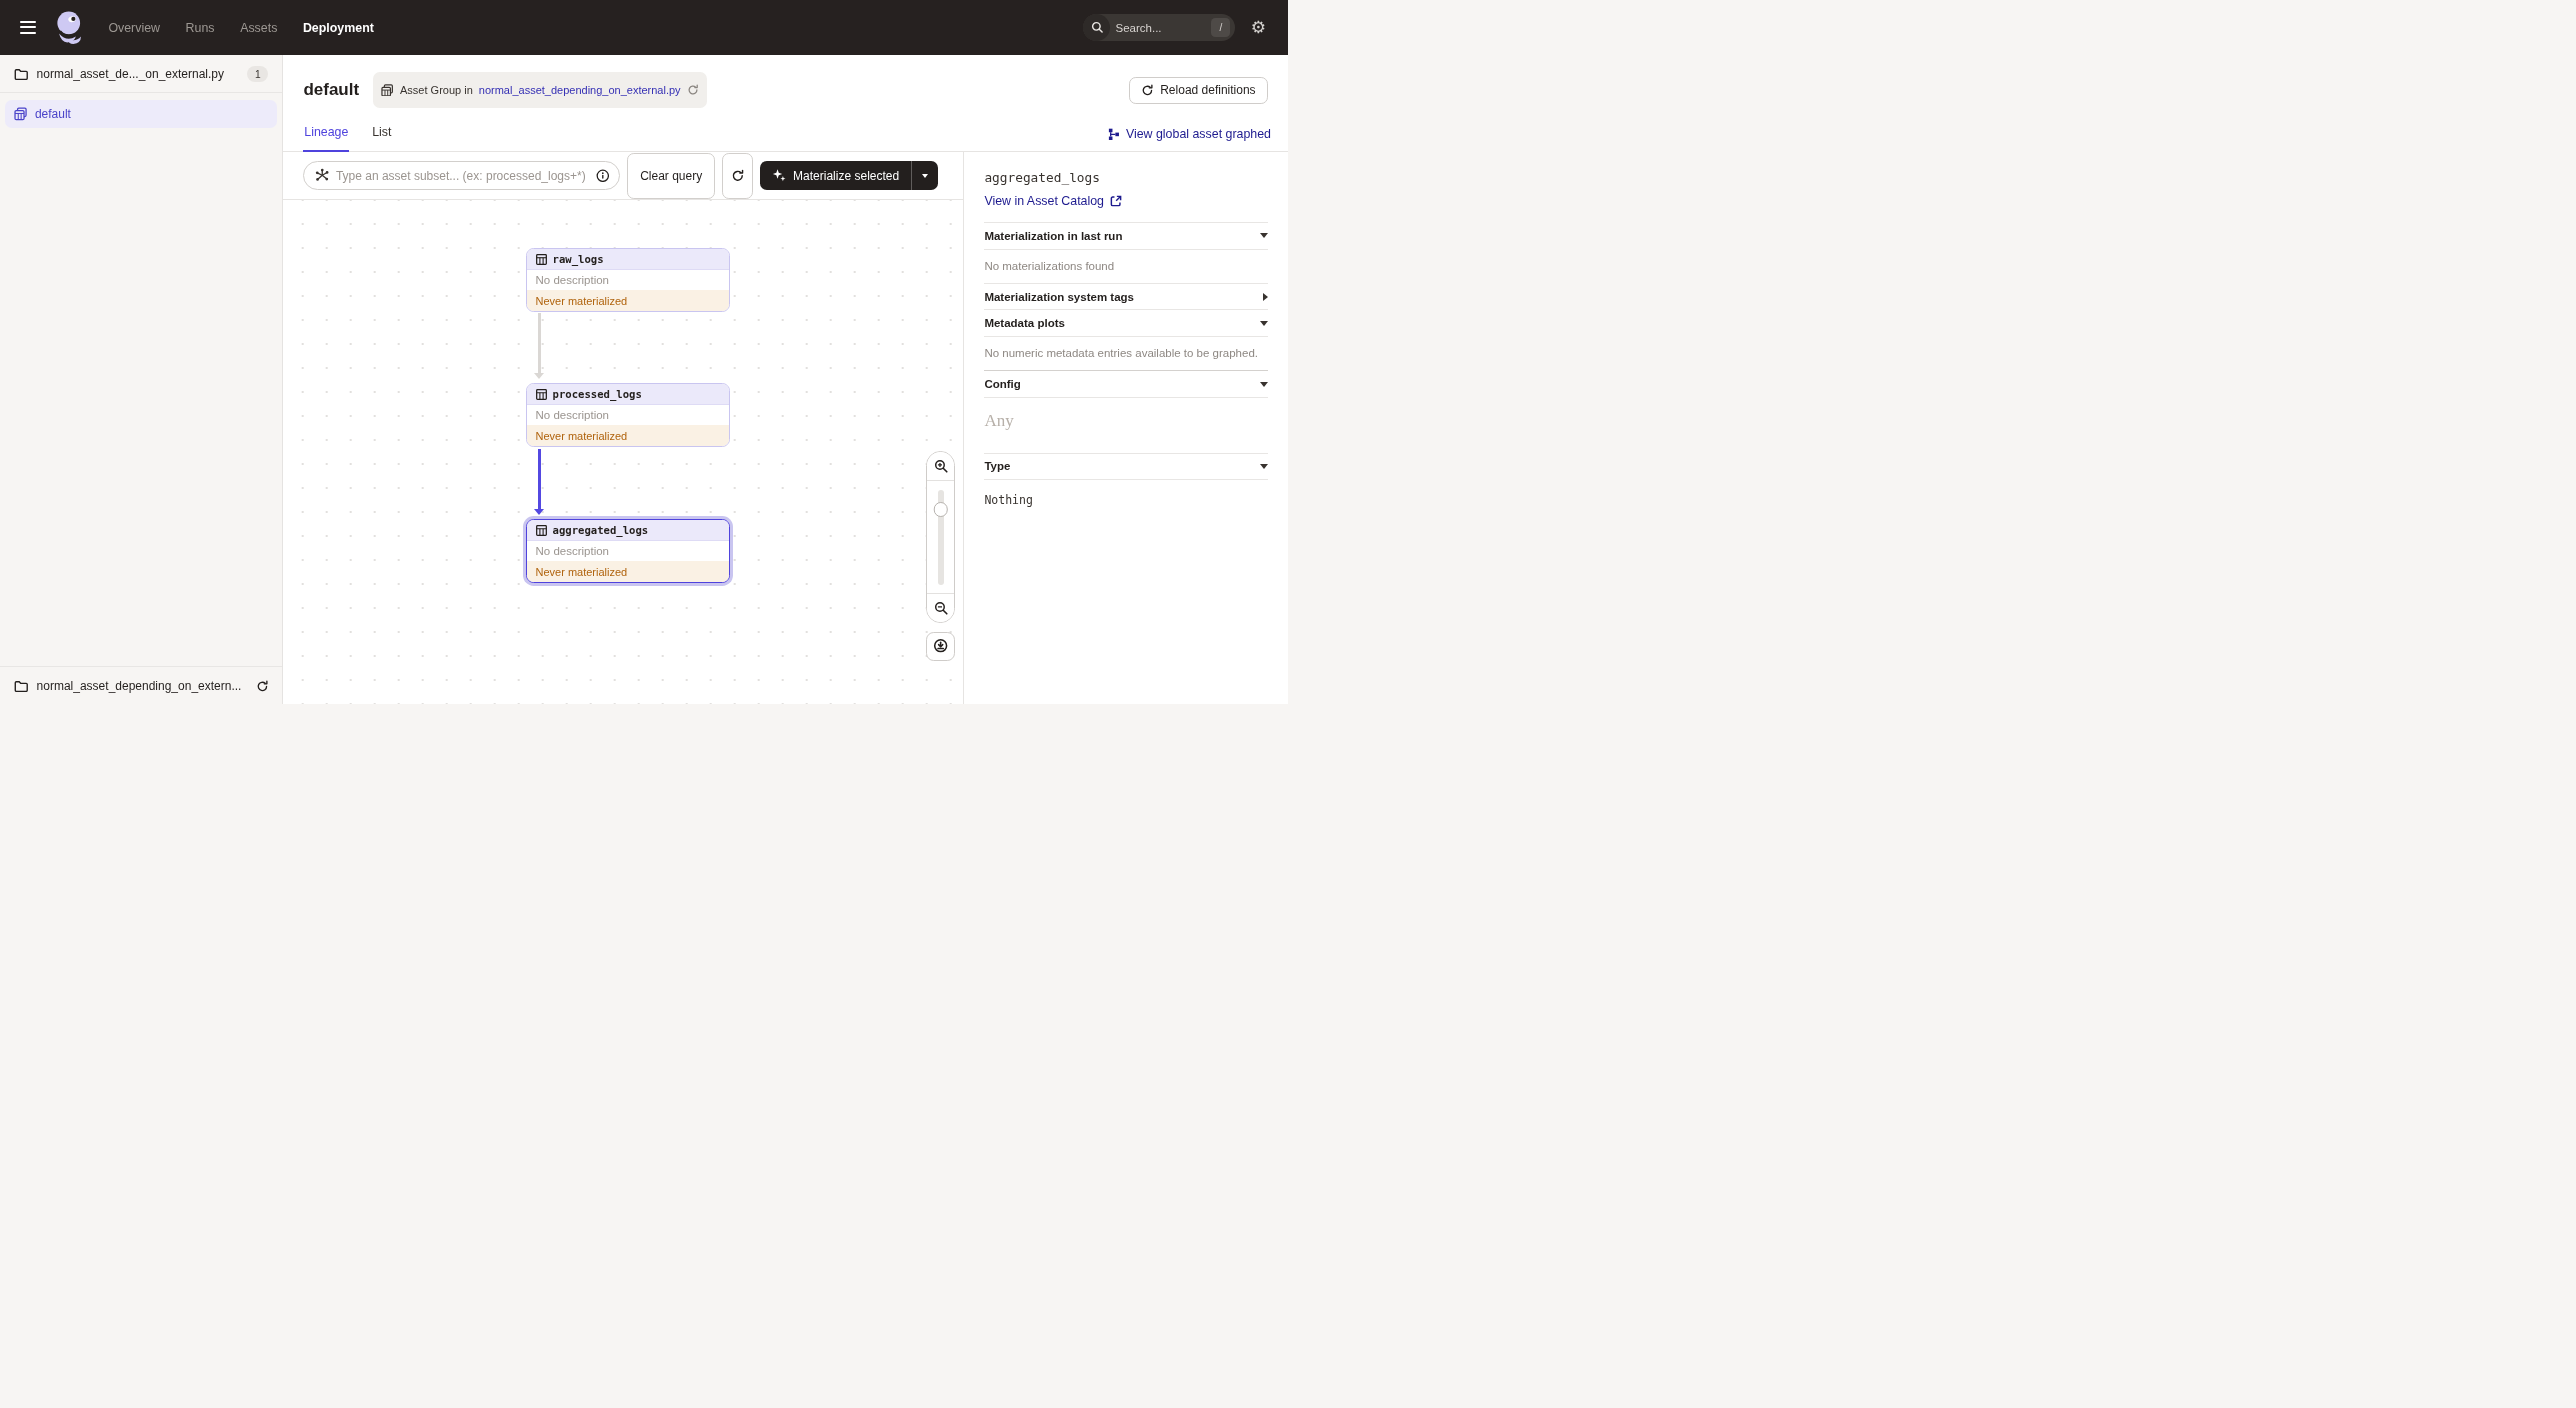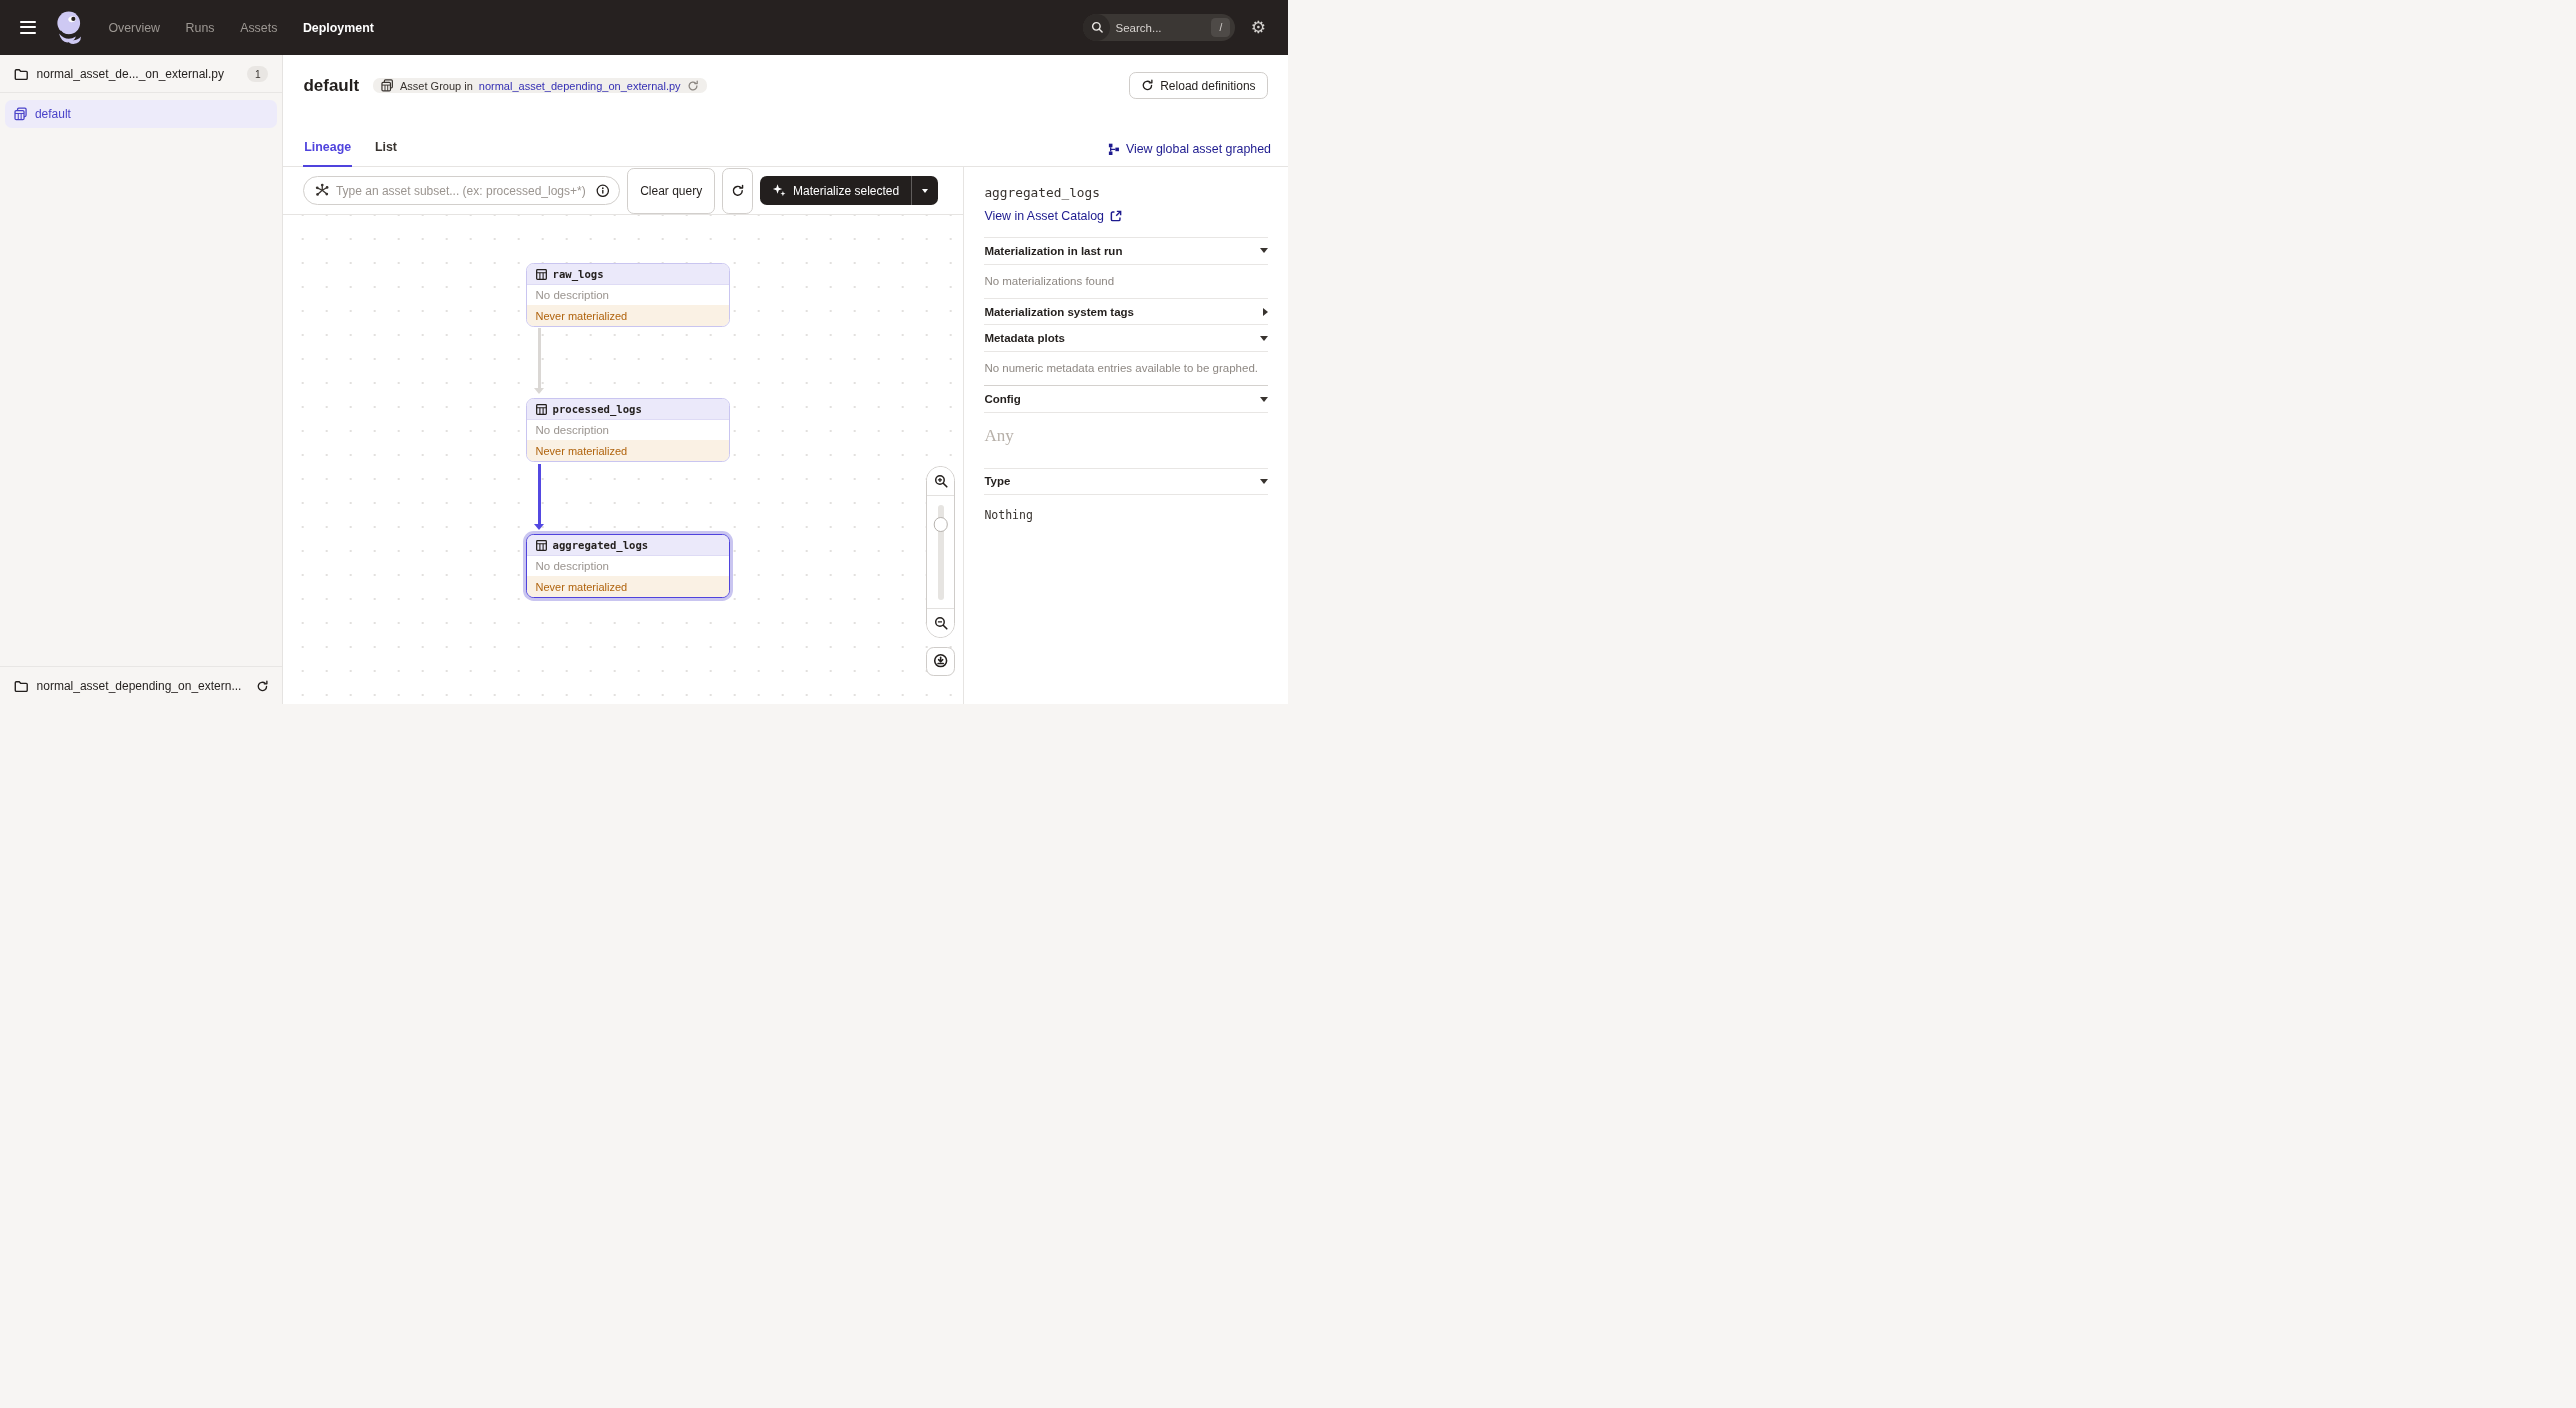--- a/index.html
+++ b/index.html
@@ -29,26 +29,26 @@
   .repo-label { font-size:12px; font-weight:500; color:#231F1D; flex:1; white-space:nowrap; overflow:hidden; }
   .badge { background:#E9E6E3; color:#38332F; font-size:10.2px; border-radius:8.5px; padding:2.6px 7.7px; }
   .group-row { margin:6.8px 5.1px; padding:6.8px 8.5px; background:#EDEBFA; border-radius:6.8px; display:flex; align-items:center; gap:7.7px; color:#4A43C9; font-size:12px; font-weight:500; cursor:pointer; }
   .sidebar-footer { position:absolute; left:0; right:0; bottom:0; border-top:0.9px solid #E8E6E4; padding:12px 13.6px; display:flex; align-items:center; gap:8.5px; font-size:12px; color:#231F1D; cursor:pointer; background:#F7F5F3; }
   .sidebar-footer .flabel { flex:1; white-space:nowrap; overflow:hidden; }
 
   
   .main { flex:1; display:flex; flex-direction:column; background:#FFFFFF; min-width:0; }
   .page-head { display:flex; align-items:center; padding:17px 20.4px 0 20.4px; }
   .page-title { font-size:17px; font-weight:700; color:#231F1D; }
-  .crumb { margin-left:13.6px; height:15px; background:#F1EFEC; border-radius:6.8px; display:flex; align-items:center; gap:6px; padding:0 8.5px; font-size:11px; color:#38332F; }
+  .crumb { margin-left:13.6px; height:36px; background:#F1EFEC; border-radius:6.8px; display:flex; align-items:center; gap:6px; padding:0 8.5px; font-size:11px; color:#38332F; }
   .crumb a { color:#342FB4; text-decoration:none; cursor:pointer; }
   .reload-btn { margin-left:auto; height:27px; background:#fff; border:0.9px solid #D0CDCA; border-radius:6.8px; display:flex; align-items:center; gap:6.8px; padding:0 11px; font-size:12px; color:#231F1D; cursor:pointer; font-family:"Liberation Sans", sans-serif; }
   .tabs-row { display:flex; align-items:flex-end; padding:0 17px 0 20.4px; margin-top:10.2px; border-bottom:0.9px solid #E6E4E2; }
   .tabs { display:flex; gap:22px; }
-  .tab { font-size:12.4px; font-weight:700; color:#38332F; padding:6.8px 0.9px 11px 0.9px; text-decoration:none; border-bottom:2.6px solid transparent; margin-bottom:-0.9px; cursor:pointer;margin-top:24px; }
+  .tab { font-size:12.4px; font-weight:400; color:#38332F; padding:6.8px 0.9px 11px 0.9px; text-decoration:none; border-bottom:2.6px solid transparent; margin-bottom:-0.9px; cursor:pointer; }
   .tab.active { color:#4F43DD; border-bottom-color:#4F43DD; }
   .global-link { margin-left:auto; display:flex; align-items:center; gap:6px; color:#1E1B8F; font-size:12.4px; text-decoration:none; padding-bottom:10.2px; cursor:pointer; }
 
   .content { flex:1; display:flex; min-height:0; }
   .graph-col { flex:1; display:flex; flex-direction:column; min-width:0; }
 
   
   .toolbar { height:48px; display:flex; align-items:center; gap:6.8px; padding:0 20.4px; border-bottom:0.9px solid #E6E4E2; background:#fff; flex:none; }
   .query-input { width:317px; height:29px; border:0.9px solid #D2CFCC; border-radius:14.5px; display:flex; align-items:center; padding:0 10.2px 0 10.2px; gap:6.8px; background:#fff; }
   .query-input input { flex:1; min-width:0; border:none; outline:none; font-size:12px; color:#231F1D; font-family:"Liberation Sans", sans-serif; }

